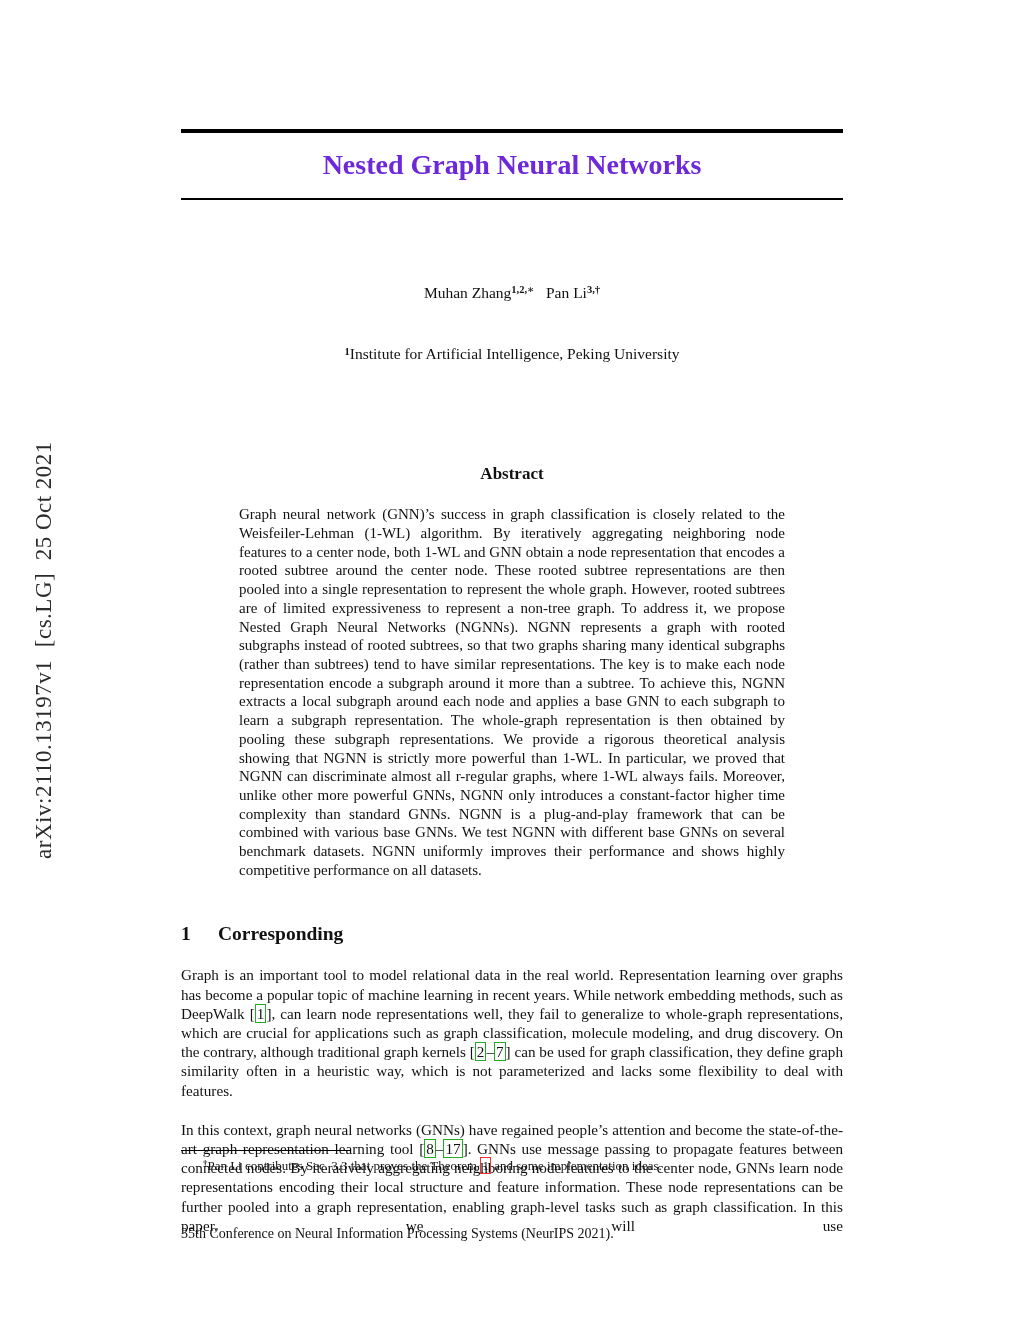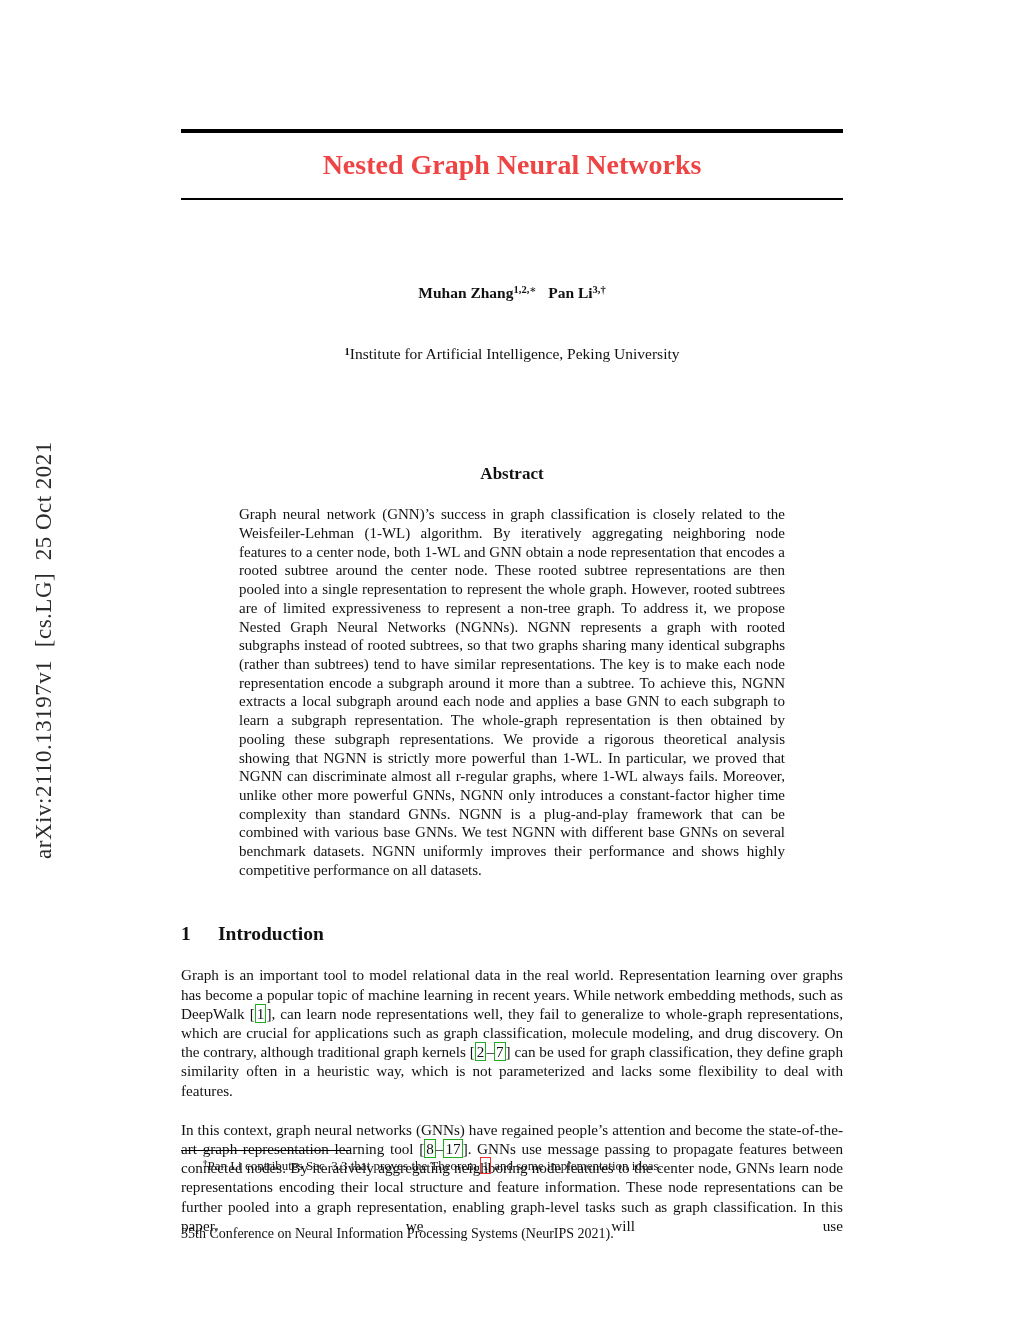--- a/index.html
+++ b/index.html
@@ -14,28 +14,28 @@
   .arxiv-vertical {
     position: absolute; left: 44px; top: 650px;
     transform: translate(-50%, -50%) rotate(-90deg);
     white-space: pre;
     font-size: 23px; color: #2b2b2b; letter-spacing: 0.5px;
   }
 
   .content { position: absolute; left: 181px; top: 0; width: 662px; }
 
   .rule-thick { margin-top: 129px; height: 4px; background: #000; }
-  .paper-title { margin-top: 16px; text-align: center; font-size: 28px; font-weight: bold; color: #ef4444; }
+  .paper-title { margin-top: 16px; text-align: center; font-size: 28px; font-weight: bold; color: #6d28d9; }
   .rule-thin { margin-top: 17px; height: 2px; background: #000; }
 
   .authors { margin-top: 44px; text-align: center; font-size: 15.5px; line-height: 19.3px; white-space: pre-wrap; }
   .author-line { margin-bottom: 2px; }
 
   .sup { font-size: 68%; position: relative; top: -0.45em; font-weight: bold; }
-  .bd { font-weight: bold; }
+  .bd { font-weight: normal; }
   .it { }
   .mono { font-family: "Liberation Mono", "DejaVu Sans Mono", monospace; font-size: 93%; }
   .cite-box { border: 1px solid var(--citation-box, #22aa22); padding: 0 1px; }
   .ref-box { border: 1px solid var(--reference-box, #ee3333); padding: 0 1px; }
 
   .abstract-heading { margin-top: 60px; text-align: center; font-size: 17px; font-weight: bold; }
   .abstract-body {
     margin: 21px auto 0; width: 546px;
     font-size: 15px; line-height: 18.7px; text-align: justify;
   }
@@ -71,21 +71,21 @@
       <div class="author-line"><span class="bd">Muhan Zhang</span><span class="sup">1,2,∗</span><span>   </span><span class="bd">Pan Li</span><span class="sup">3,†</span></div>
       <div class="affil"><span class="sup">1</span><span>Institute for Artificial Intelligence, Peking University</span></div>
     </div>
 
     <div class="abstract-heading">Abstract</div>
 
     <div class="abstract-body"><span>Graph neural network (GNN)’s success in graph classification is closely related to the Weisfeiler-Lehman (1-WL) algorithm. By iteratively aggregating neighboring node features to a center node, both 1-WL and GNN obtain a node representation that encodes a </span><span class="it">rooted subtree</span><span> around the center node. These rooted subtree representations are then pooled into a single representation to represent the whole graph. However, rooted subtrees are of limited expressiveness to represent a non-tree graph. To address it, we propose Nested Graph Neural Networks (NGNNs). NGNN represents a graph with </span><span class="it">rooted subgraphs</span><span> instead of rooted subtrees, so that two graphs sharing many identical subgraphs (rather than subtrees) tend to have similar representations. The key is to make each node representation encode a subgraph around it more than a subtree. To achieve this, NGNN extracts a local subgraph around each node and applies a </span><span class="it">base GNN</span><span> to each subgraph to learn a subgraph representation. The whole-graph representation is then obtained by pooling these subgraph representations. We provide a rigorous theoretical analysis showing that NGNN is strictly more powerful than 1-WL. In particular, we proved that NGNN can discriminate almost all </span><span class="it">r</span><span>-regular graphs, where 1-WL always fails. Moreover, unlike other more powerful GNNs, NGNN only introduces a constant-factor higher time complexity than standard GNNs. NGNN is a plug-and-play framework that can be combined with various base GNNs. We test NGNN with different base GNNs on several benchmark datasets. NGNN uniformly improves their performance and shows highly competitive performance on all datasets.</span></div>
 
     <div class="section-heading">
       <span class="section-number">1</span>
-      <span>Introduction</span>
+      <span>Corresponding</span>
     </div>
 
     <p class="body-para"><span>Graph is an important tool to model relational data in the real world. Representation learning over graphs has become a popular topic of machine learning in recent years. While network embedding methods, such as DeepWalk [</span><span class="cite-box">1</span><span>], can learn node representations well, they fail to generalize to whole-graph representations, which are crucial for applications such as graph classification, molecule modeling, and drug discovery. On the contrary, although traditional graph kernels [</span><span class="cite-box">2</span><span>–</span><span class="cite-box">7</span><span>] can be used for graph classification, they define graph similarity often in a heuristic way, which is not parameterized and lacks some flexibility to deal with features.</span></p>
 
     <p class="body-para cont"><span>In this context, graph neural networks (GNNs) have regained people’s attention and become the state-of-the-art graph representation learning tool [</span><span class="cite-box">8</span><span>–</span><span class="cite-box">17</span><span>]. GNNs use message passing to propagate features between connected nodes. By iteratively aggregating neighboring node features to the center node, GNNs learn node representations encoding their local structure and feature information. These node representations can be further pooled into a graph representation, enabling graph-level tasks such as graph classification. In this paper, we will use </span></p>
 
   </div>
 
   <div class="footnotes">
     <div class="footnote-rule"></div>

